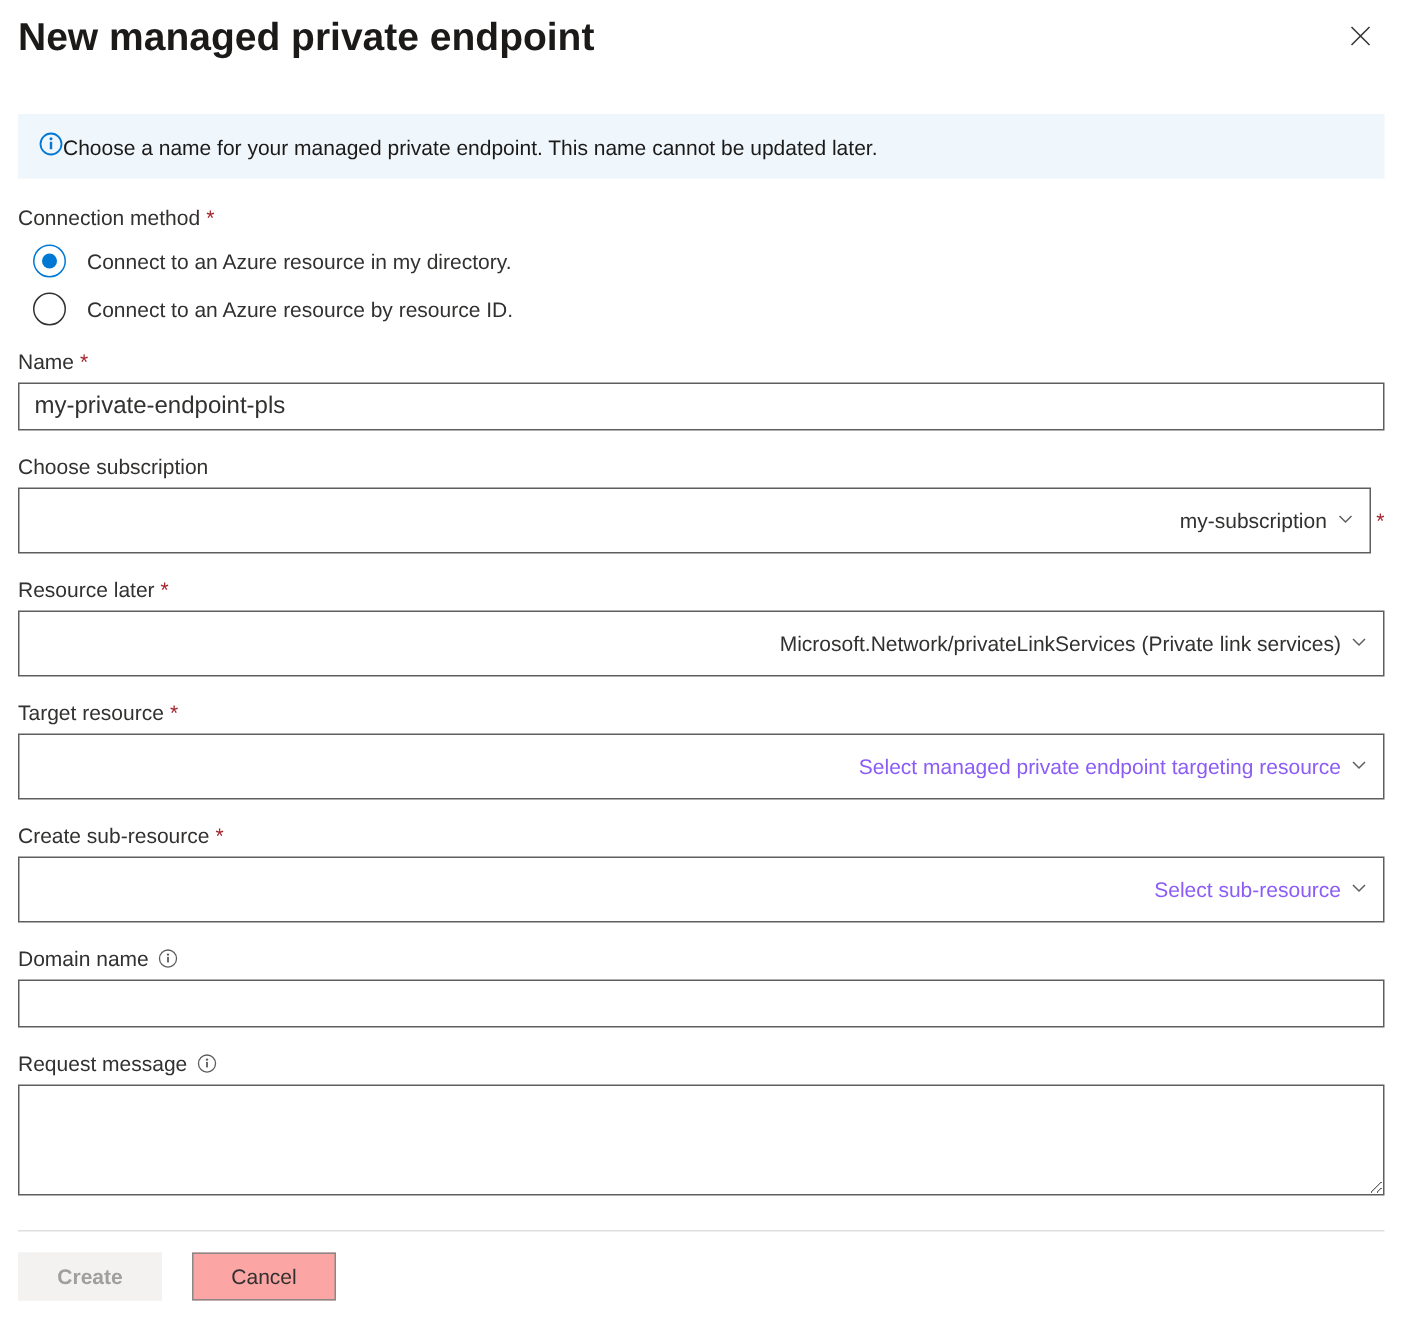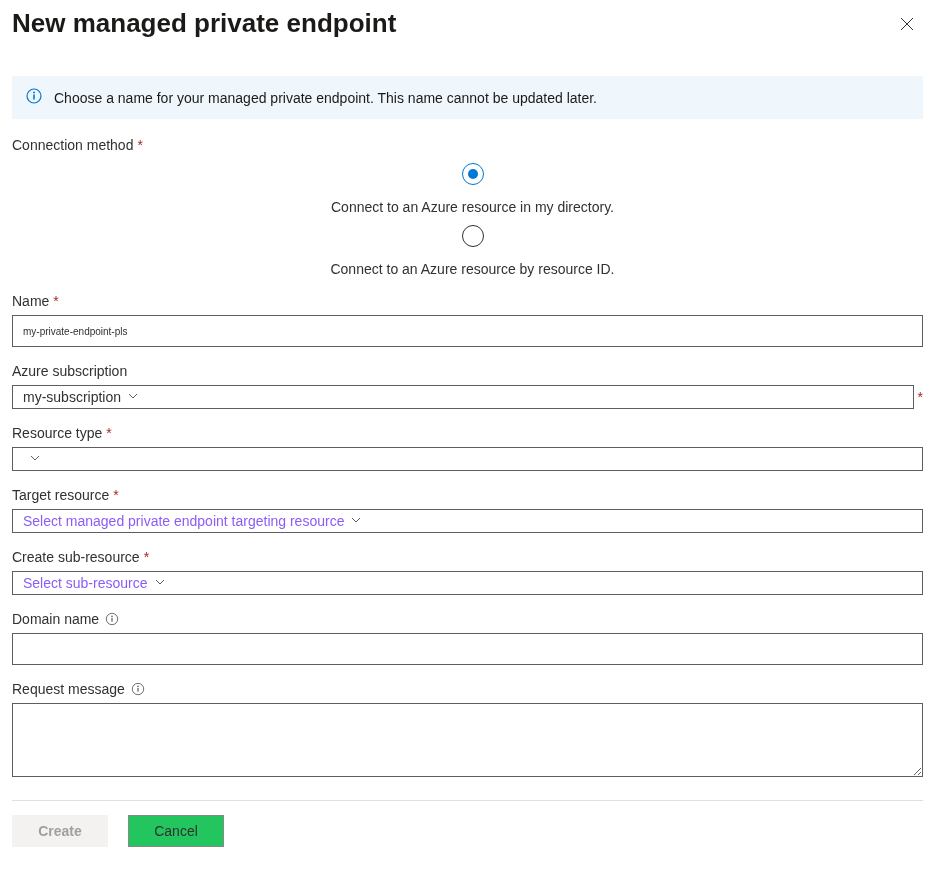--- a/index.html
+++ b/index.html
@@ -11,20 +11,21 @@
   background: #fff;
   width: 935px;
 }
 .panel {
   box-sizing: border-box;
   width: 935px;
   padding: 4px 12px 12px 12px;
 }
 .header {
   display: flex;
+  align-items: center;
   justify-content: space-between;
   padding: 4px 0 14px 0;
 }
 .header h1 {
   font-size: 26px;
   font-weight: 600;
   margin: 0;
   color: #1b1a19;
 }
 .close-btn {
@@ -39,21 +40,20 @@
   font-size: 16px;
   color: #323130;
 }
 .info-banner {
   background: #eff6fc;
   border: none;
   padding: 12px 14px;
   margin: 22px 0 18px 0;
   display: flex;
   align-items: center;
-  gap: 12px;
   color: #1b1a19;
 }
 .info-icon {
   color: #0078d4;
   flex-shrink: 0;
 }
 .field-group {
   margin-bottom: 16px;
 }
 .field-label {
@@ -74,21 +74,20 @@
   margin-left: 2px;
 }
 
 .radio-option {
   display: flex;
   align-items: center;
   gap: 14px;
   margin: 10px 0;
   cursor: pointer;
   padding-left: 10px;
-  flex-direction: column;
 }
 .radio-circle {
   width: 20px;
   height: 20px;
   border: 1px solid #323130;
   border-radius: 50%;
   display: flex;
   align-items: center;
   justify-content: center;
   background: #fff;
@@ -102,34 +101,34 @@
   background: #0078d4;
   border-radius: 50%;
 }
 
 .text-input {
   box-sizing: border-box;
   width: 100%;
   height: 32px;
   border: 1px solid #605e5c;
   font-family: inherit;
-  font-size: 10px;
+  font-size: 16px;
   padding: 0 10px;
   color: #323130;
   background: #fff;
 }
 
 .dropdown {
   box-sizing: border-box;
   width: 100%;
-  height: 24px;
+  height: 44px;
   border: 1px solid #605e5c;
   display: flex;
   align-items: center;
-  justify-content: flex-start;
+  justify-content: flex-end;
   padding: 0 10px;
   background: #fff;
   cursor: pointer;
 }
 .dropdown .dd-text {
   white-space: nowrap;
   overflow: hidden;
   text-overflow: ellipsis;
 }
 .dropdown .placeholder {
@@ -164,21 +163,21 @@
   border-top: 1px solid #e1dfdd;
   margin-top: 20px;
   padding-top: 14px;
   display: flex;
   gap: 20px;
 }
 .btn {
   min-width: 96px;
   height: 32px;
   border: 1px solid #8a8886;
-  background: #22c55e;
+  background: #fca5a5;
   font-family: inherit;
   font-size: 14px;
   color: #323130;
   cursor: pointer;
 }
 .btn.primary {
   background: #f3f2f1;
   border-color: #f3f2f1;
   color: #a19f9d;
   font-weight: 600;
@@ -230,41 +229,42 @@
   <div class="field-group">
     <div class="field-label">
       <span>Name</span>
       <span class="req">*</span>
     </div>
     <input type="text" class="text-input" value="my-private-endpoint-pls" style="">
   </div>
 
   <div class="field-group">
     <div class="field-label">
-      <span>Azure subscription</span>
+      <span>Choose subscription</span>
     </div>
     <div class="sub-row">
       <div class="dropdown">
         <span class="dd-text">my-subscription</span>
         <span class="chevron-down">
           <svg width="12" height="12" viewBox="0 0 12 12">
               <path d="M2 4 L6 8 L10 4" fill="none" stroke="#605e5c" stroke-width="1"></path>
             </svg>
         </span>
       </div>
       <span class="req">*</span>
     </div>
   </div>
 
   <div class="field-group">
     <div class="field-label">
-      <span>Resource type</span>
+      <span>Resource later</span>
       <span class="req">*</span>
     </div>
     <div class="dropdown">
+      <span class="dd-text">Microsoft.Network/privateLinkServices (Private link services)</span>
       <span class="chevron-down">
         <svg width="12" height="12" viewBox="0 0 12 12">
             <path d="M2 4 L6 8 L10 4" fill="none" stroke="#605e5c" stroke-width="1"></path>
           </svg>
       </span>
     </div>
   </div>
 
   <div class="field-group">
     <div class="field-label">

